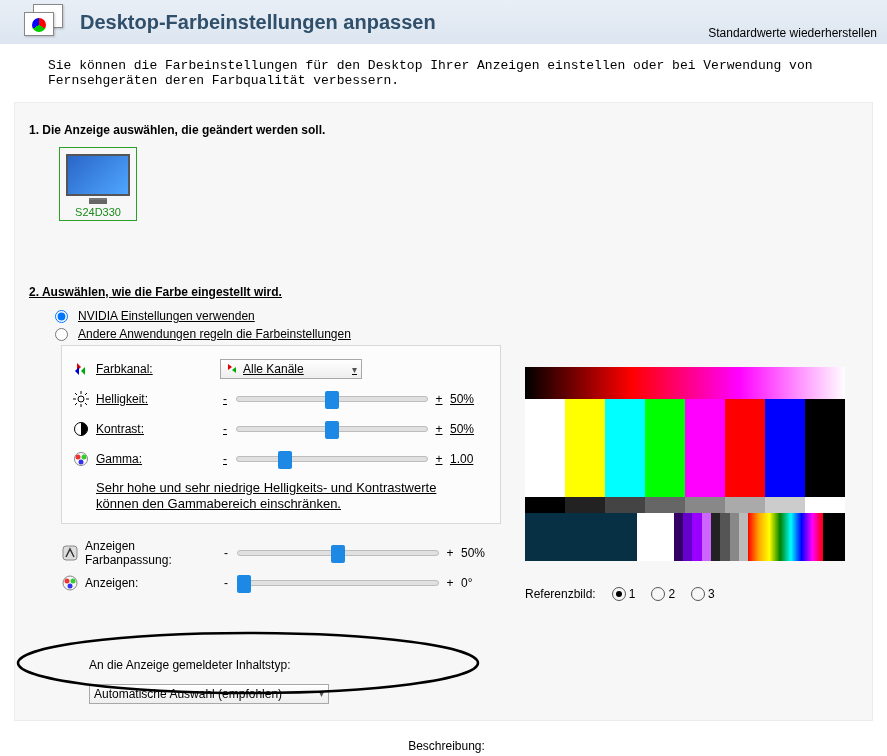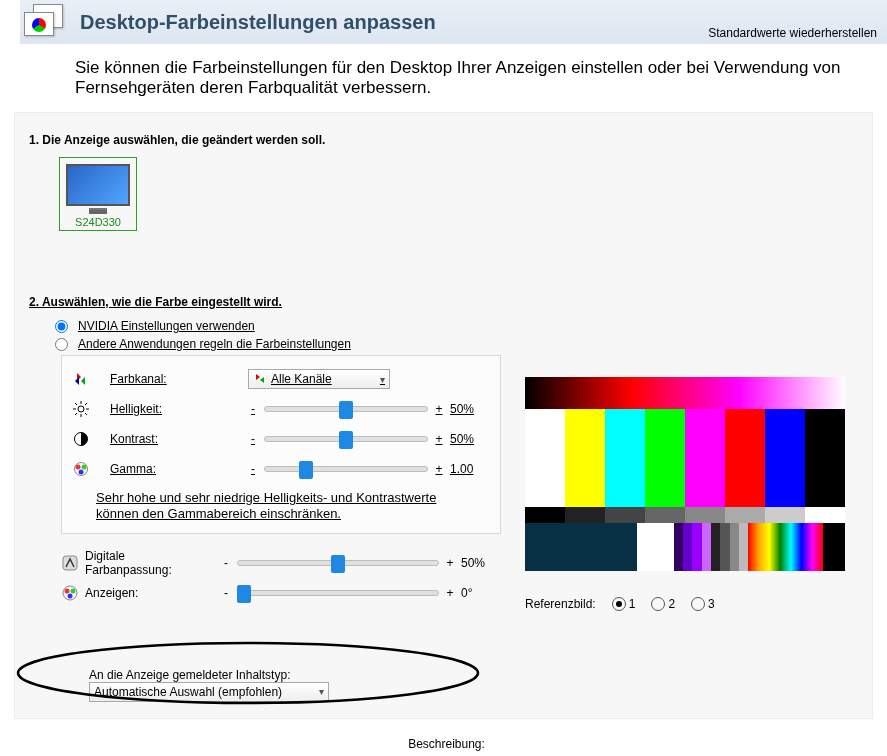--- a/index.html
+++ b/index.html
@@ -10,23 +10,22 @@
     background: #ffffff;
     color: #000;
     width: 887px;
   }
   .header {
     height: 46px;
     background: linear-gradient(to bottom, #e9eff6 0%, #dce5f0 100%);
     border-bottom: 2px solid #ffffff;
     display: flex;
     align-items: center;
-    padding: 0 4px;
+    padding: 0 24px;
     position: relative;
-    margin-left: 20px;
   }
   .header-icon {
     width: 42px;
     height: 36px;
     margin-right: 14px;
     position: relative;
   }
   .header-icon .mon {
     position: absolute;
     width: 30px;
@@ -52,22 +51,23 @@
   }
   .restore-link {
     position: absolute;
     right: 10px;
     bottom: 4px;
     font-size: 12px;
     color: #000;
     cursor: pointer;
   }
   .intro {
-    padding: 12px 20px 4px 75px;
-    font-size: 17px;
+    padding: 12px 20px 4px 48px;
+    font-size: 13px;
+    font-family: Liberation Mono, monospace;
   }
   .content {
     margin: 10px 14px 0 14px;
     background: #f7f7f7;
     border: 1px solid #ececec;
     padding: 16px 14px 16px 14px;
     position: relative;
   }
   .step-title {
     font-weight: bold;
@@ -112,21 +112,21 @@
     margin: 4px 0 0 32px;
     border: 1px solid #d8d8d8;
     background: #fcfcfc;
     width: 440px;
     padding: 8px 10px 10px 10px;
   }
   .row {
     display: flex;
     align-items: center;
     height: 30px;
-    gap: 20px;
+    gap: 6px;
   }
   .icon {
     width: 18px; height: 18px;
     display: inline-flex;
     align-items: center;
     justify-content: center;
     flex-shrink: 0;
   }
   .lbl {
     width: 118px;
@@ -411,21 +411,21 @@
   
   <div class="section3">
 
     <div class="enh-row">
       <span class="icon">
         <svg width="16" height="16">
             <rect x="1" y="1" width="14" height="14" rx="3" fill="#ddd" stroke="#888"></rect>
             <path d="M4 12 L8 4 L12 12" stroke="#333" stroke-width="1.5" fill="none"></path>
           </svg>
       </span>
-      <span class="lbl" style="width:130px">Digitale Farbanpassung:</span>
+      <span class="lbl" style="width:130px">Anzeigen Farbanpassung:</span>
       <div class="slider-wrap">
         <span class="minus">-</span>
         <div class="track">
           <div class="thumb" style="left:50%"></div>
         </div>
         <span class="plus">+</span>
         <span class="val">50%</span>
       </div>
     </div>
 
@@ -443,21 +443,21 @@
         <span class="minus">-</span>
         <div class="track">
           <div class="thumb" style="left:3%"></div>
         </div>
         <span class="plus">+</span>
         <span class="val">0°</span>
       </div>
     </div>
 
     <div class="content-type">
-      <div style="margin-bottom:0">An die Anzeige gemeldeter Inhaltstyp:</div>
+      <div style="margin-bottom:12px">An die Anzeige gemeldeter Inhaltstyp:</div>
       <span class="dropdown wide">
         <span>Automatische Auswahl (empfohlen)</span>
         <span class="dd-caret">▾</span>
       </span>
     </div>
   </div>
 
   
   <div class="right-col">
     <div class="ref-top"></div>

